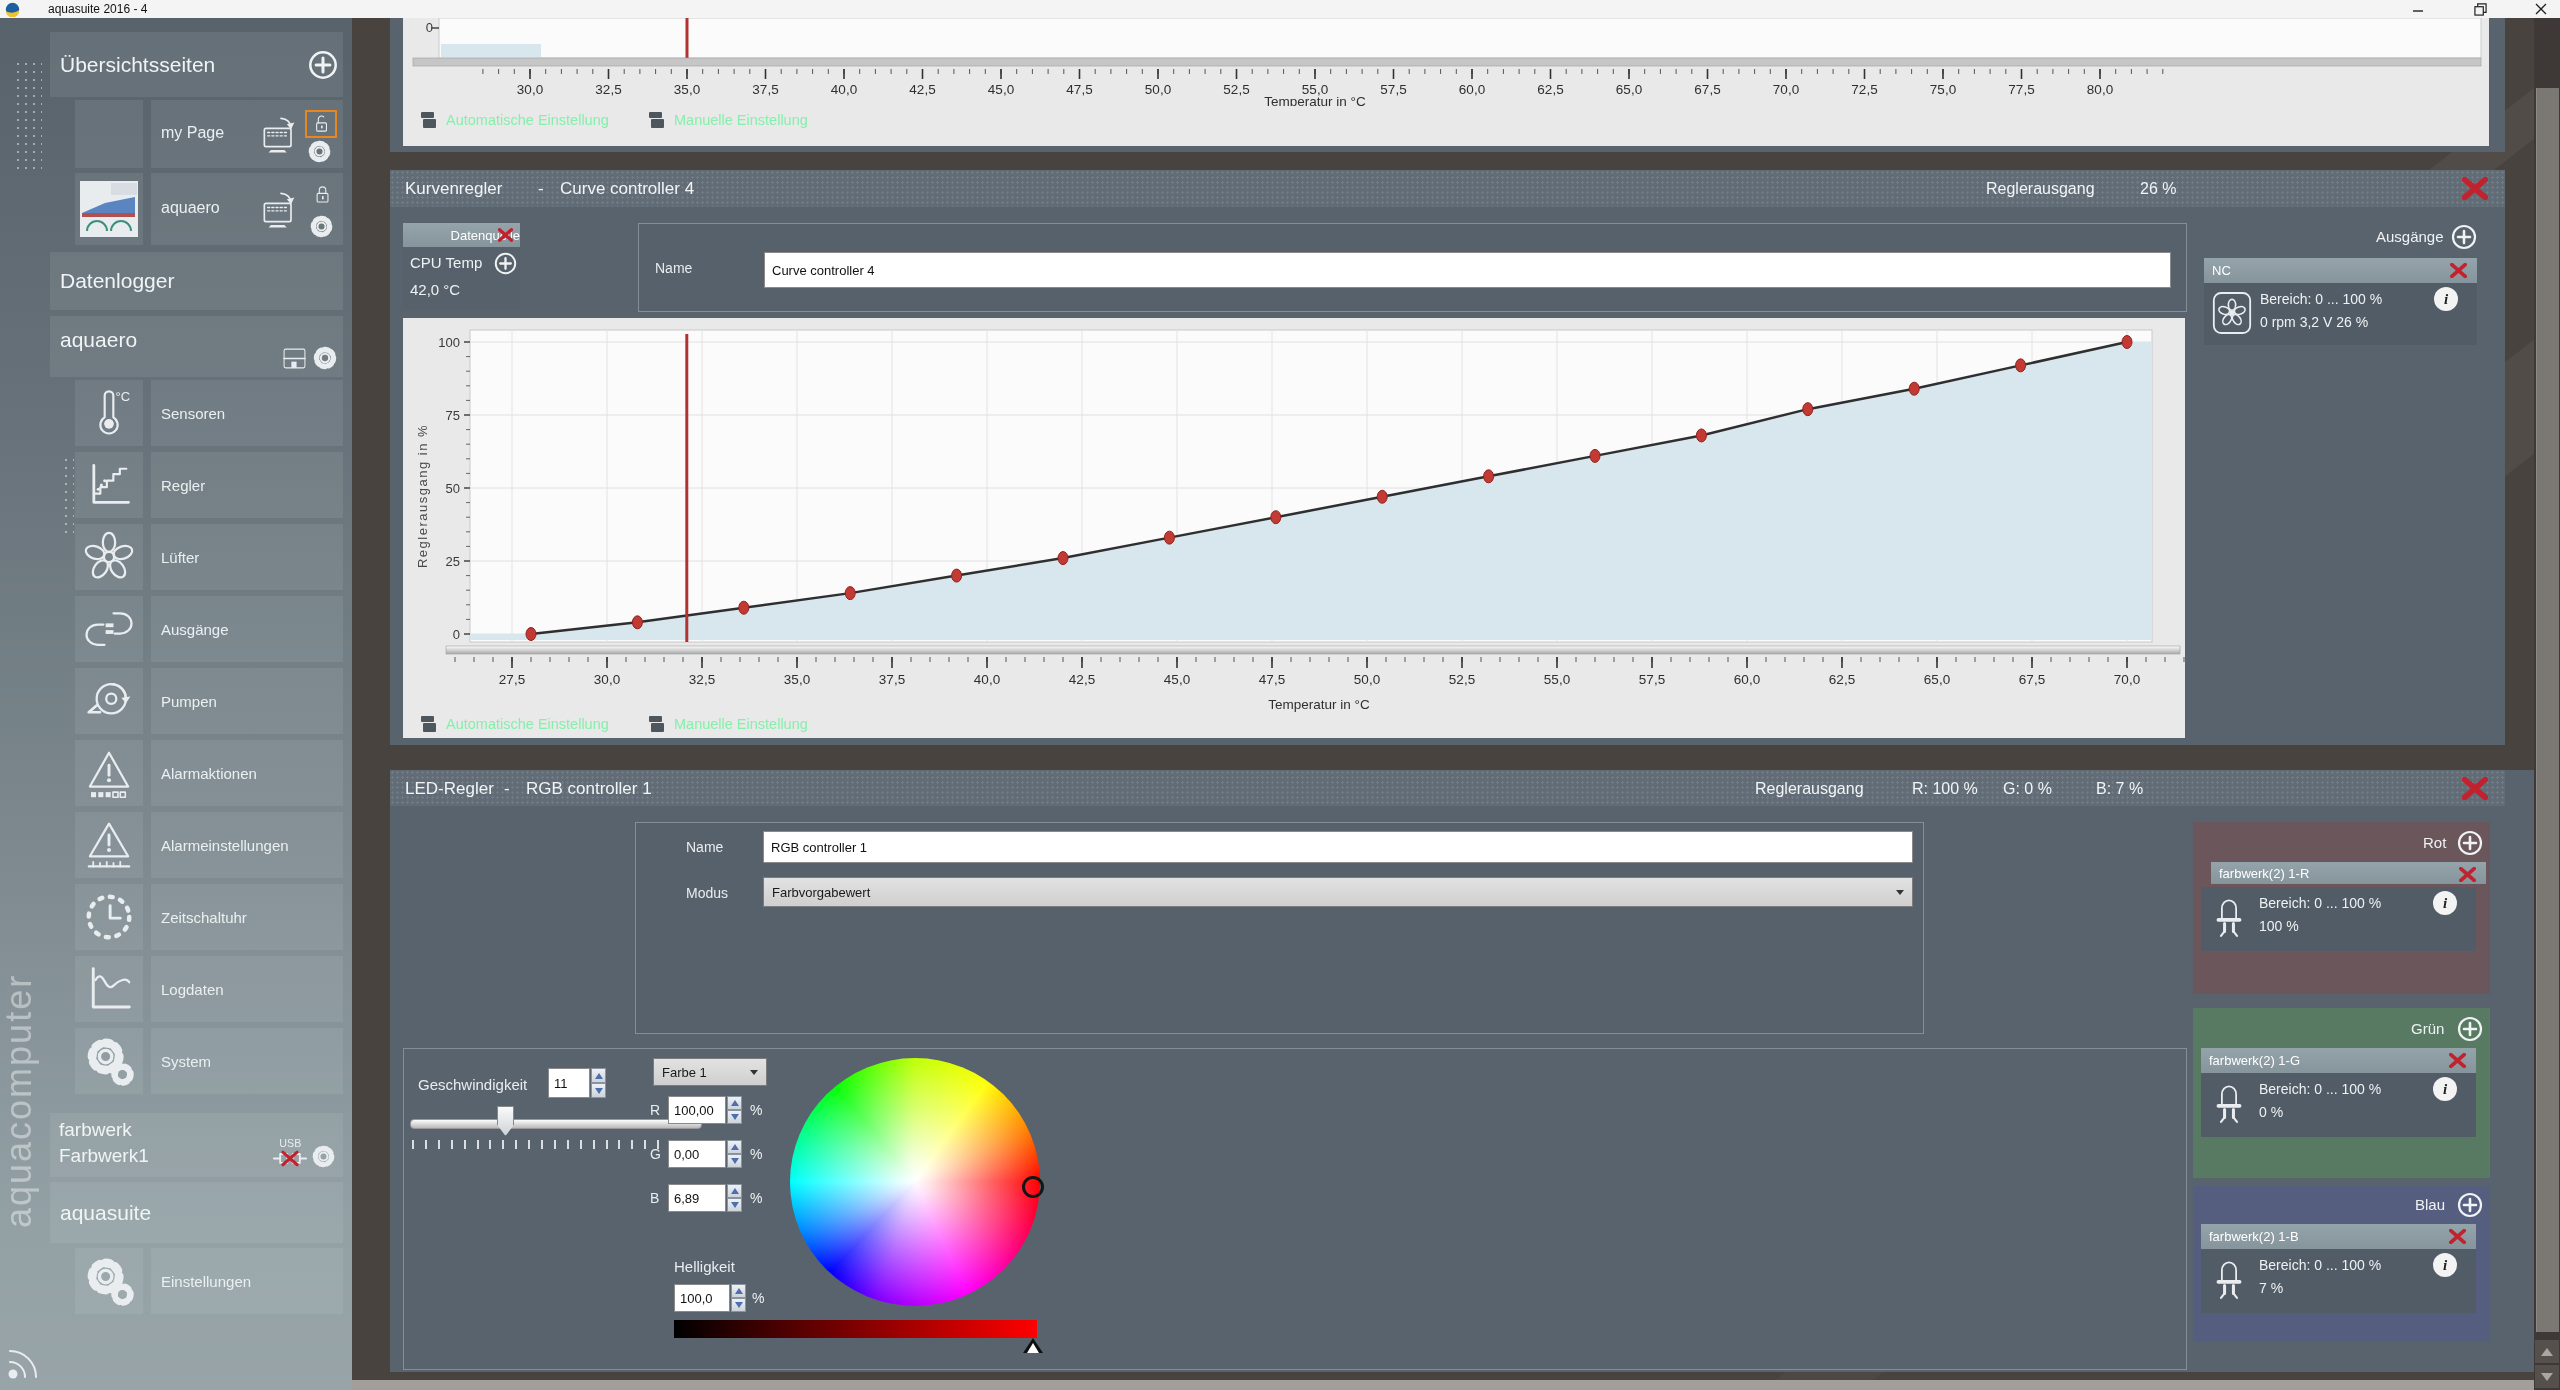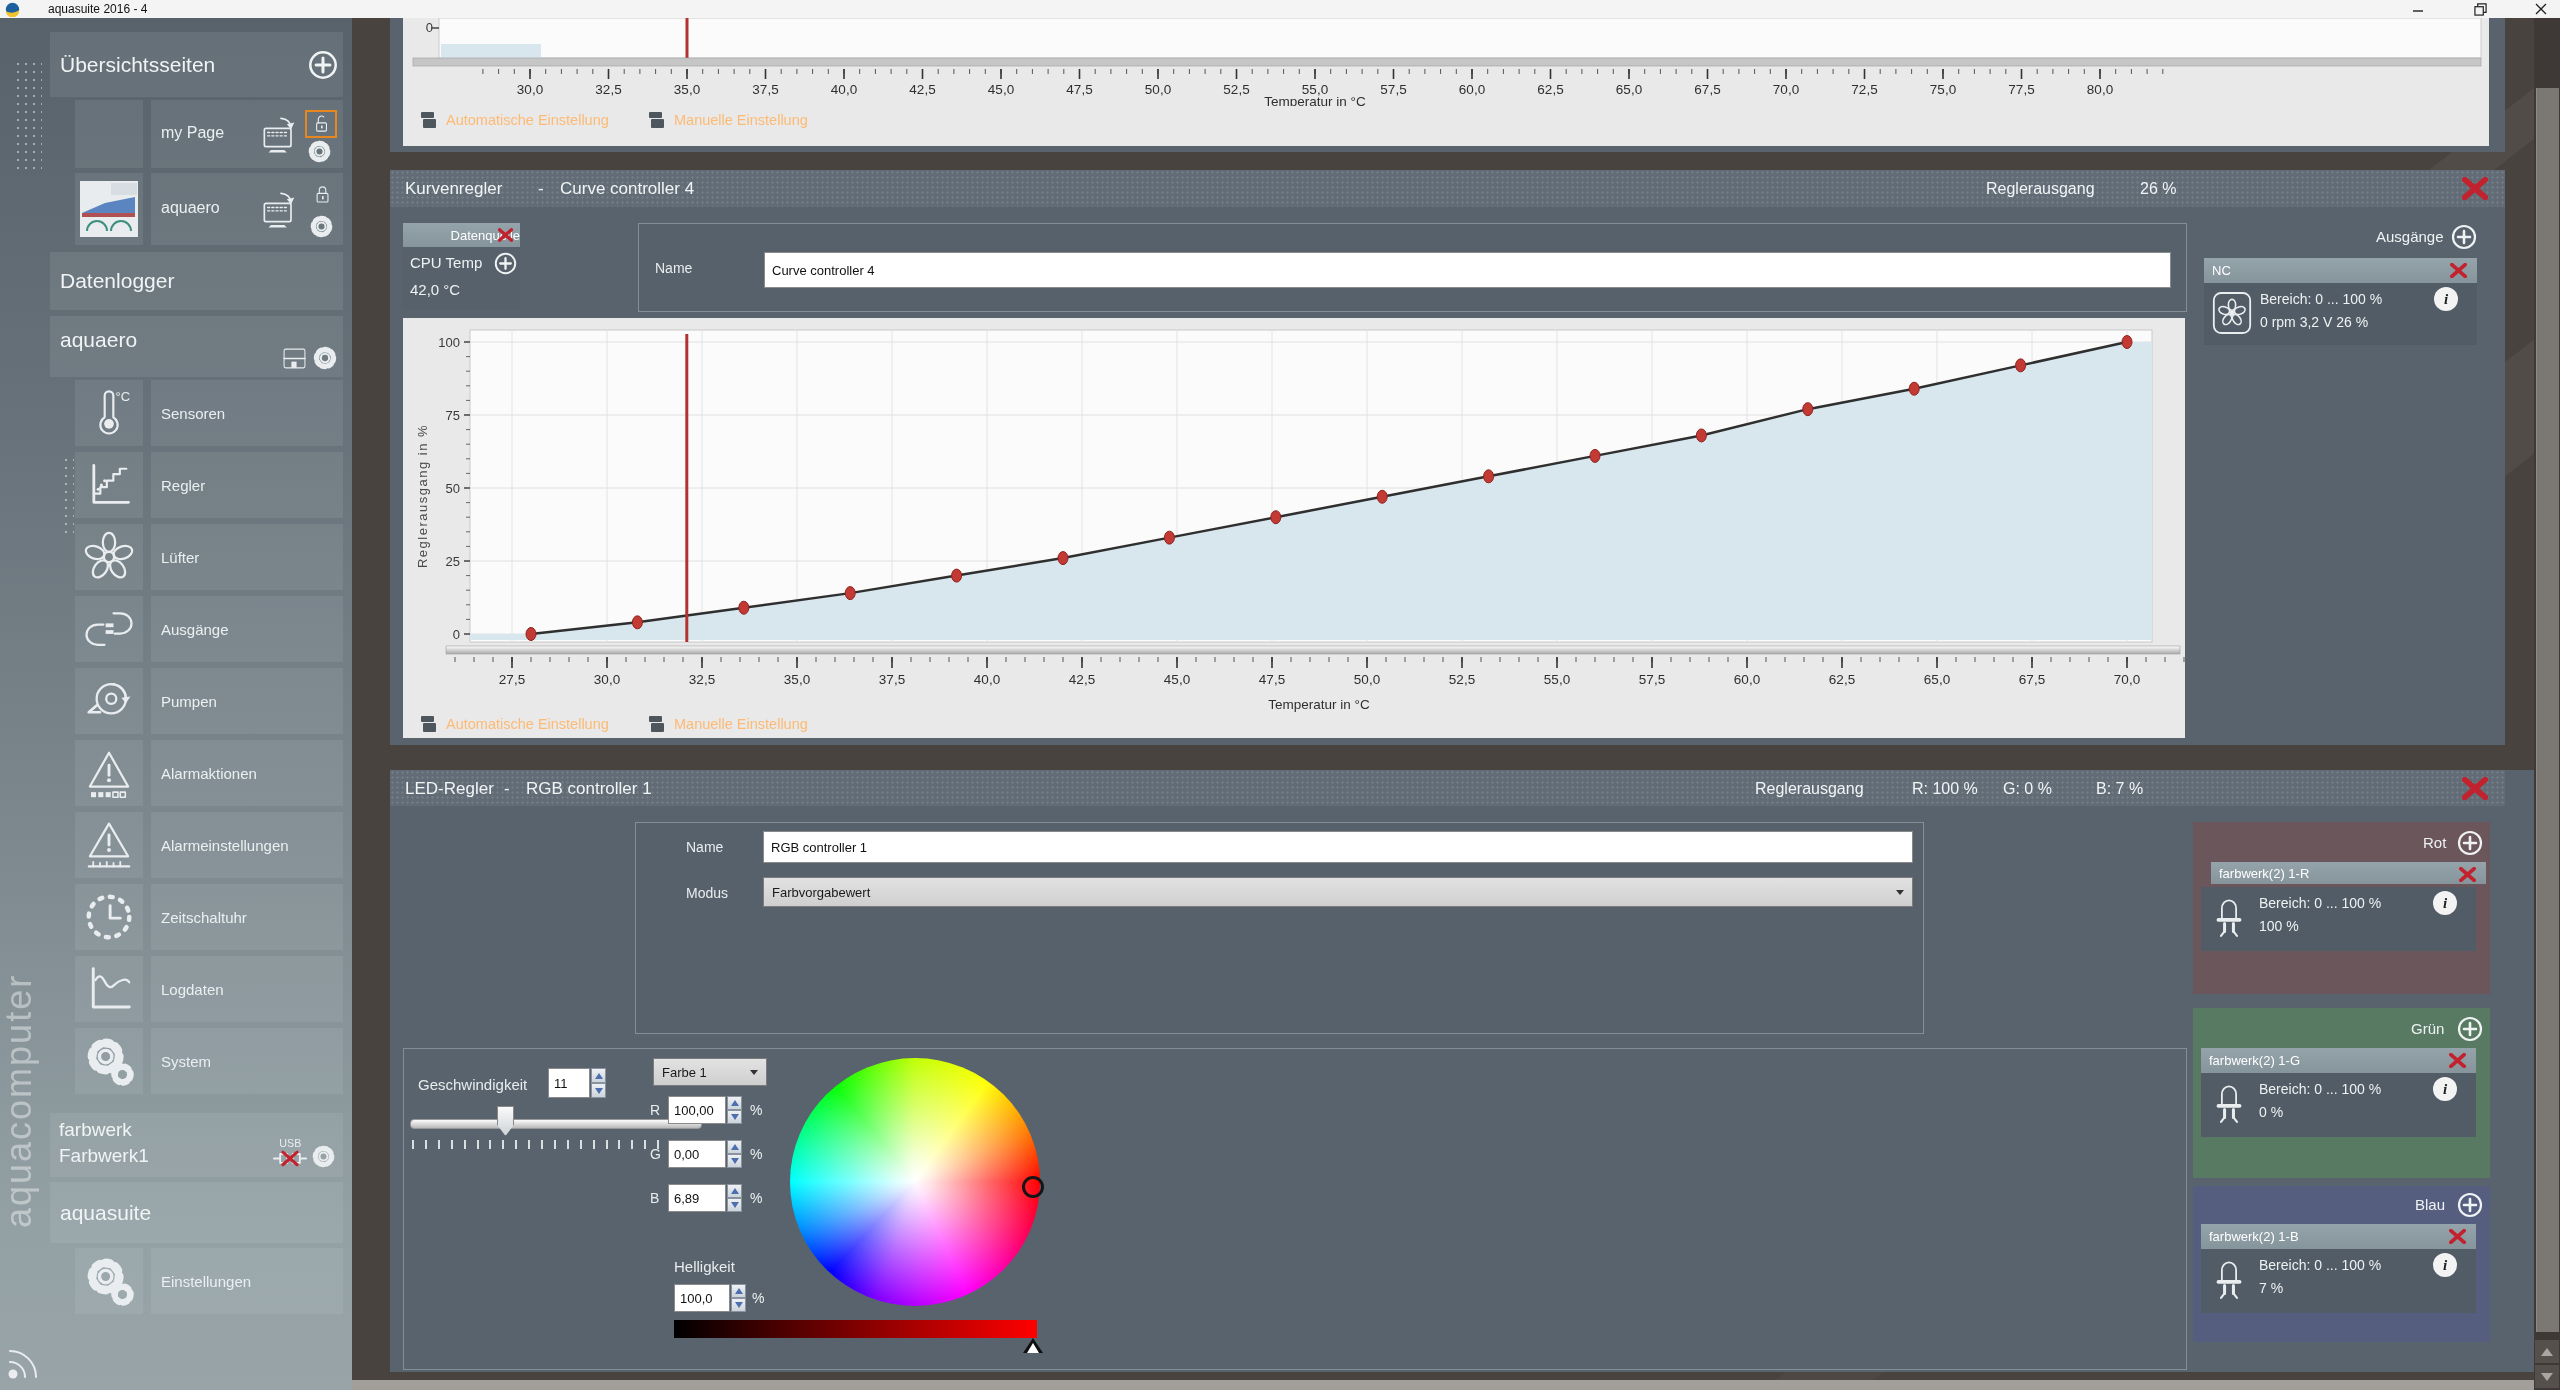--- a/index.html
+++ b/index.html
@@ -71,21 +71,21 @@
     background-image:repeating-linear-gradient(90deg,rgba(240,244,245,.85) 0 2px,transparent 2px 12.9px);}
   
   #wheel{position:absolute;left:790px;top:1058px;width:250px;height:248px;border-radius:50%;
     background:radial-gradient(circle at 50% 49%,rgba(255,255,255,1) 0%,rgba(255,255,255,.88) 10%,rgba(255,255,255,.40) 42%,rgba(255,255,255,0) 70%),
     conic-gradient(from 0deg,#bfff00,#ffff00 10%,#ff8000 18%,#ff0000 25%,#ff0066 33%,#ff00ff 43%,#8000ff 55%,#0000ff 62%,#0080ff 68%,#00ffff 75%,#00ff80 82%,#00ff00 89%,#bfff00 100%);}
   #wheel-marker{position:absolute;left:1022px;top:1176px;width:16px;height:16px;border:3.5px solid #151515;border-radius:50%;}
   #bright-grad{position:absolute;left:674px;top:1320px;width:363px;height:18px;
     background:linear-gradient(90deg,#000,#f00);}
   .gtri{position:absolute;width:0;height:0;}
   
-  .cbtn{position:absolute;display:flex;align-items:center;color:#fdba74;font-size:14.5px;}
+  .cbtn{position:absolute;display:flex;align-items:center;color:#86efac;font-size:14.5px;}
   .cbtn .bic{width:18px;height:18px;margin-right:8px;position:relative;}
   .cbtn .bic i{position:absolute;background:#4e565e;border-radius:1px;}
   
   #vscroll{left:2534px;top:18px;width:26px;height:1372px;background:#3e3936;}
   #vthumb{left:2536px;top:88px;width:22px;height:1244px;background:#7b7773;border-left:1px solid #8d8a86;}
   .scrarr{position:absolute;left:2535px;width:24px;height:23px;background:#55504c;display:flex;align-items:center;justify-content:center;}
   .scrarr div{width:0;height:0;border-left:6px solid transparent;border-right:6px solid transparent;}
   #bottomstrip{left:352px;top:1380px;width:2182px;height:10px;background:#a29e9a;}
   svg text{font-family:"Liberation Sans",sans-serif;}
 </style>

